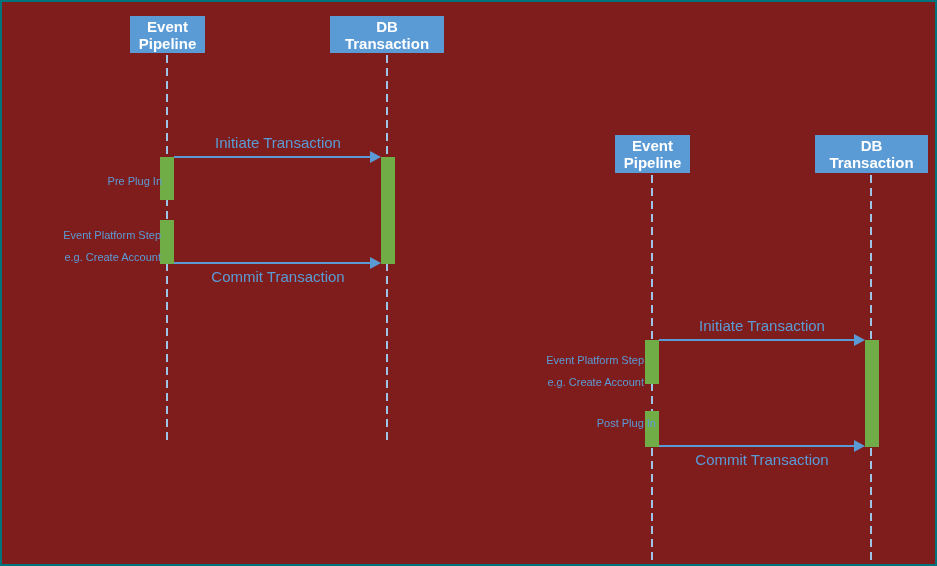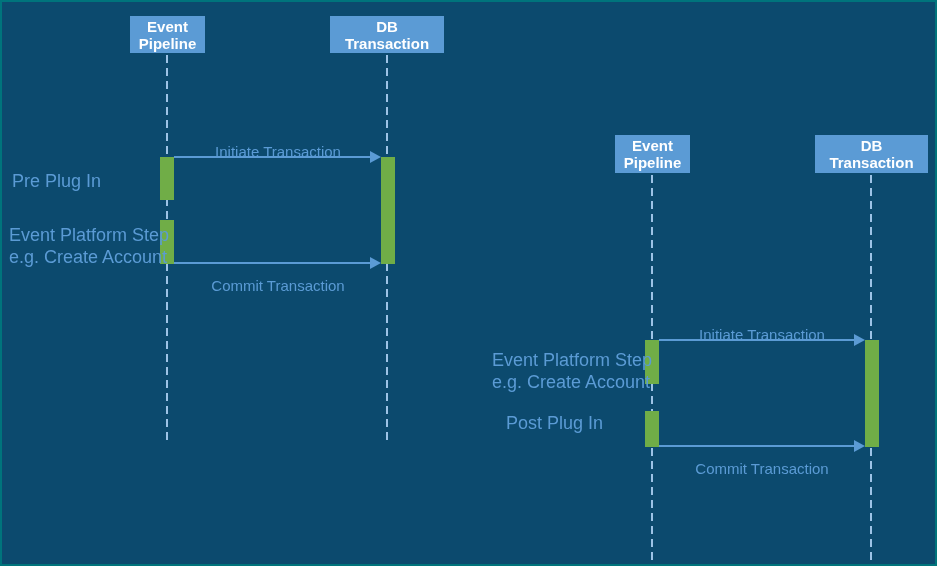--- a/index.html
+++ b/index.html
@@ -2,21 +2,21 @@
 <html><head>
 <meta charset="utf-8">
 <style>
   html, body { margin: 0; padding: 0; background: #ffffff; }
   #canvas {
     position: relative;
     width: 937px;
     height: 566px;
     box-sizing: border-box;
     border: 2px solid #00747c;
-    background: #0c4a6e;
+    background: #7f1d1d;
     font-family: "Liberation Sans", sans-serif;
     overflow: hidden;
   }
   .participant-box {
     position: absolute;
     background: #5b9bd5;
     color: #ffffff;
     font-weight: bold;
     font-size: 15px;
     line-height: 17px;
@@ -51,28 +51,27 @@
     border-top: 6px solid transparent;
     border-bottom: 6px solid transparent;
     border-left: 11px solid #5b9bd5;
   }
   .msg-label {
     position: absolute;
     color: #5b9bd5;
     font-size: 15px;
     text-align: center;
     white-space: nowrap;
-    margin-top: 9px;
   }
   .step-label {
     position: absolute;
     color: #5b9bd5;
-    font-size: 18px;
+    font-size: 11px;
     line-height: 22px;
-    text-align: left;
+    text-align: right;
     white-space: nowrap;
   }
 </style>
 </head>
 <body>
 
 <div id="canvas">
 
   <div>
 

